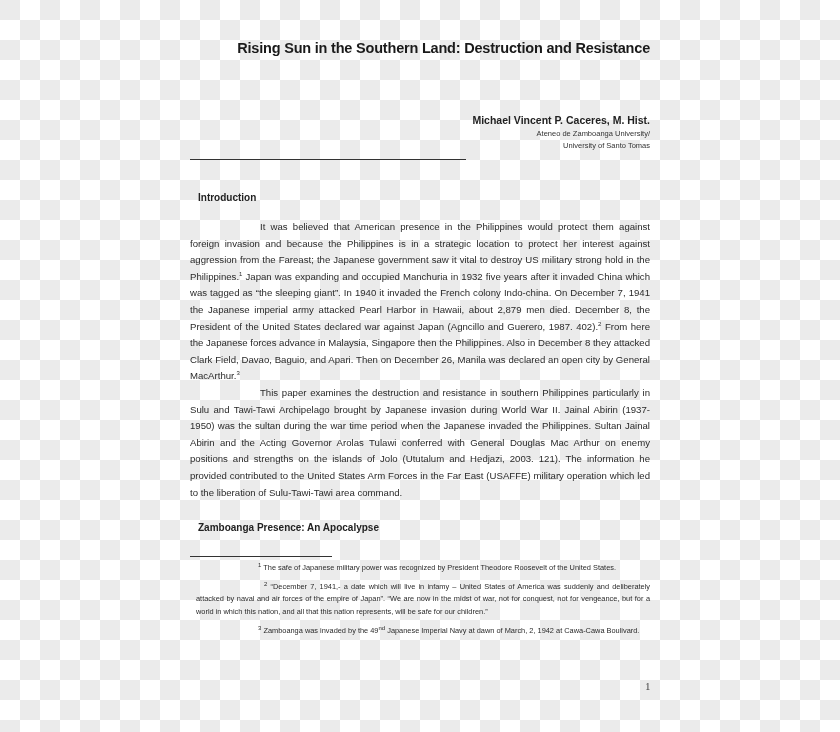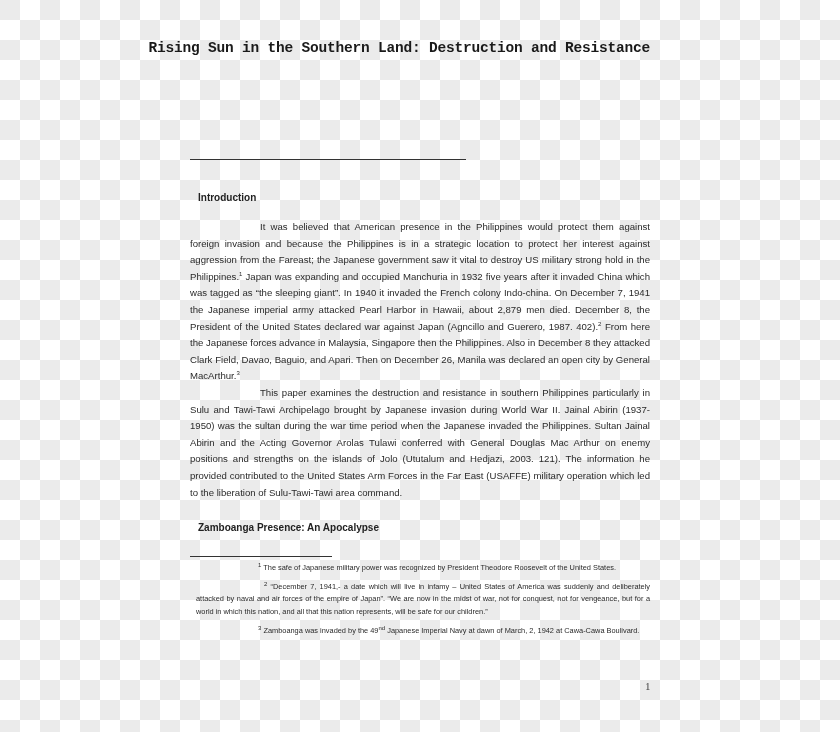--- a/index.html
+++ b/index.html
@@ -12,21 +12,20 @@
     background-size:40px 40px;
     background-position:20px 0, 0 20px;
     font-family:"Liberation Sans", "DejaVu Sans", sans-serif;
     color:#222;
   }
   .page { position:absolute; left:0; top:0; width:840px; height:732px; }
   .title {
     position:absolute; right:190px; top:38px; text-align:right;
     font-weight:bold; font-size:14.5px; line-height:21px; color:#1a1a1a;
     letter-spacing:-0.2px;
-    font-family:Liberation Mono, monospace;
   }
   .author { position:absolute; right:190px; top:113px; text-align:right; }
   .author .name { font-weight:bold; font-size:10.5px; color:#222; line-height:15px; }
   .author .aff { font-size:7.5px; line-height:12px; color:#333; }
   .rule-top { position:absolute; left:190px; top:159px; width:276px; height:0; border-top:1px solid #333; }
   .heading { position:absolute; left:190px; font-weight:bold; font-size:10px; color:#222;margin-left:8px; }
   .body-text {
     position:absolute; left:190px; width:460px;
     font-size:9.6px; line-height:16.6px; text-align:justify; color:#2a2a2a;
   }
@@ -43,20 +42,25 @@
 </style>
 </head>
 <body>
 
 <div class="page">
 
   <div class="title">
     <div>Rising Sun in the Southern Land: Destruction and Resistance</div>
   </div>
 
+  <div class="author">
+    <div class="name">Michael Vincent P. Caceres, M. Hist.</div>
+    <div class="aff">Ateneo de Zamboanga University/</div>
+    <div class="aff">University of Santo Tomas</div>
+  </div>
 
   <div class="rule-top"></div>
 
   <div class="heading" style="top:192px;">Introduction</div>
 
   <div class="body-text" style="top:219px;">
     <p><span>It was believed that American presence in the Philippines would protect them against foreign invasion and because the Philippines is in a strategic location to protect her interest against aggression from the Fareast; the Japanese government saw it vital to destroy US military strong hold in the Philippines.</span><sup>1</sup><span> Japan was expanding and occupied Manchuria in 1932 five years after it invaded China which was tagged as “the sleeping giant”. In 1940 it invaded the French colony Indo-china. On December 7, 1941 the Japanese imperial army attacked Pearl Harbor in Hawaii, about 2,879 men died. December 8, the President of the United States declared war against Japan (Agncillo and Guerero, 1987. 402).</span><sup>2</sup><span> From here the Japanese forces advance in Malaysia, Singapore then the Philippines. Also in December 8 they attacked Clark Field, Davao, Baguio, and Apari. Then on December 26, Manila was declared an open city by General MacArthur.</span><sup>3</sup></p>
     <p>This paper examines the destruction and resistance in southern Philippines particularly in Sulu and Tawi-Tawi Archipelago brought by Japanese invasion during World War II. Jainal Abirin (1937-1950) was the sultan during the war time period when the Japanese invaded the Philippines. Sultan Jainal Abirin and the Acting Governor Arolas Tulawi conferred with General Douglas Mac Arthur on enemy positions and strengths on the islands of Jolo (Ututalum and Hedjazi, 2003. 121). The information he provided contributed to the United States Arm Forces in the Far East (USAFFE) military operation which led to the liberation of Sulu-Tawi-Tawi area command.</p>
   </div>
 

